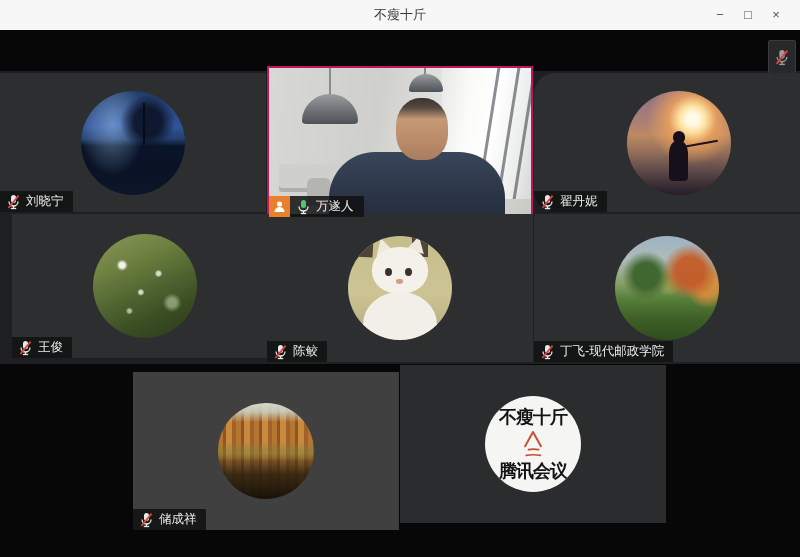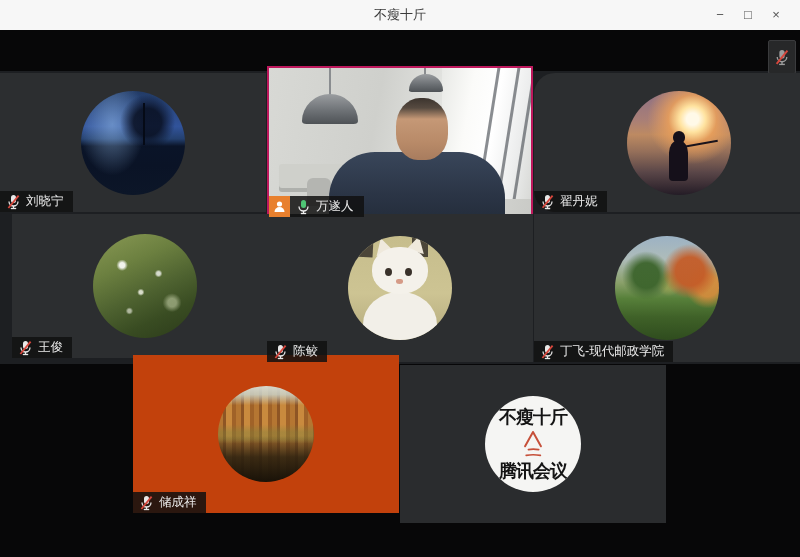--- a/index.html
+++ b/index.html
@@ -16,21 +16,21 @@
   .grid-upper{position:absolute;left:0;top:41px;width:800px;height:293px;background:#1d1f22;}
 
   .tile{position:absolute;background:#2c2e30;overflow:hidden;}
   .avatar-tile{display:flex;align-items:center;justify-content:center;}
   .t0{left:0;top:43px;width:266px;height:139px;}
   .t1{left:267px;top:36px;width:266px;height:153px;border:2px solid #be185d;box-sizing:border-box;background:#cfd0cc;}
   .t2{left:534px;top:43px;width:290px;height:139px;border-radius:21px;}
   .t3{left:0;top:184px;width:266px;height:144px;margin-left:12px;}
   .t4{left:267px;top:184px;width:266px;height:148px;}
   .t5{left:534px;top:184px;width:266px;height:148px;}
-  .t6{left:133px;top:325px;width:266px;height:158px;background:#c2410c;}
+  .t6{left:133px;top:342px;width:266px;height:158px;background:#404040;}
   .t7{left:400px;top:335px;width:266px;height:158px;background:#2a2c2e;}
 
   
   .nameplate{position:absolute;left:0;bottom:0;display:flex;align-items:center;gap:5px;background:rgba(16,16,16,.85);padding:0 9px 0 6px;height:21px;z-index:5;}
   .pname{color:#ebebeb;font-size:12.5px;white-space:nowrap;}
   .vid-plate{position:absolute;left:0;bottom:0;display:flex;align-items:stretch;height:21px;z-index:6;}
   .host-badge{width:21px;background:#e8802e;display:flex;align-items:center;justify-content:center;}
   .plate-inner{display:flex;align-items:center;gap:5px;background:rgba(16,16,16,.85);padding:0 10px 0 6px;}
 
   

